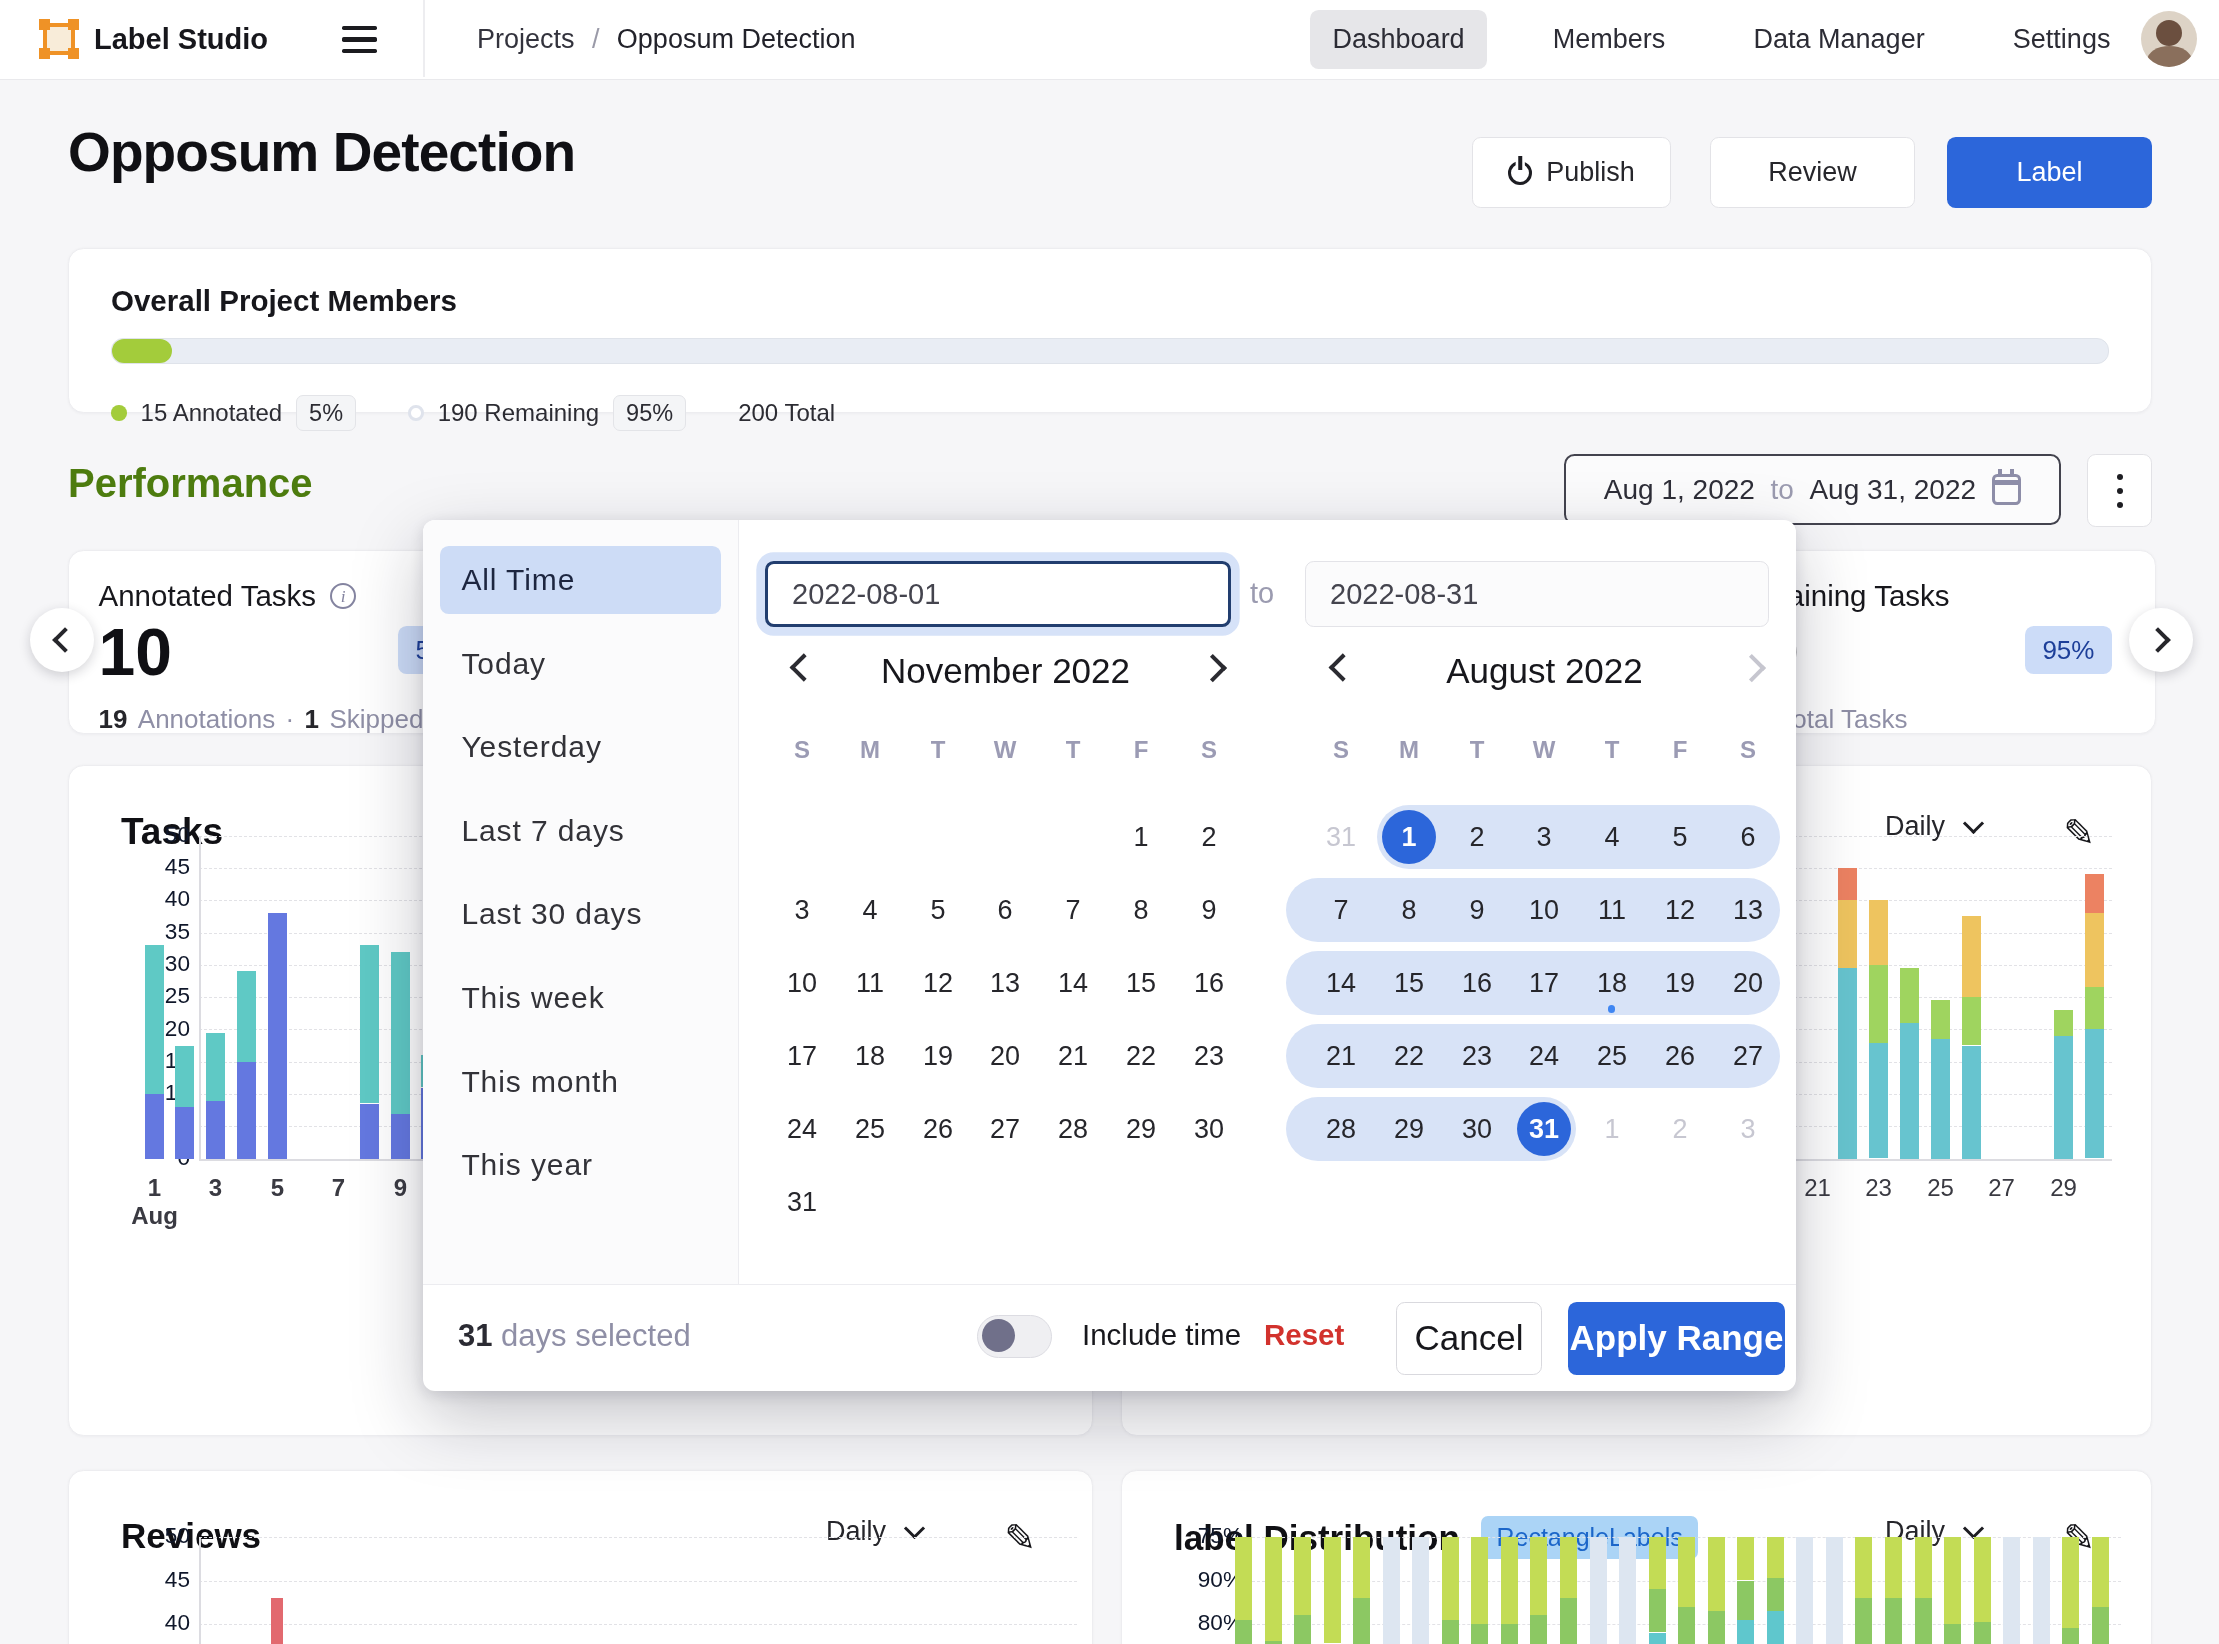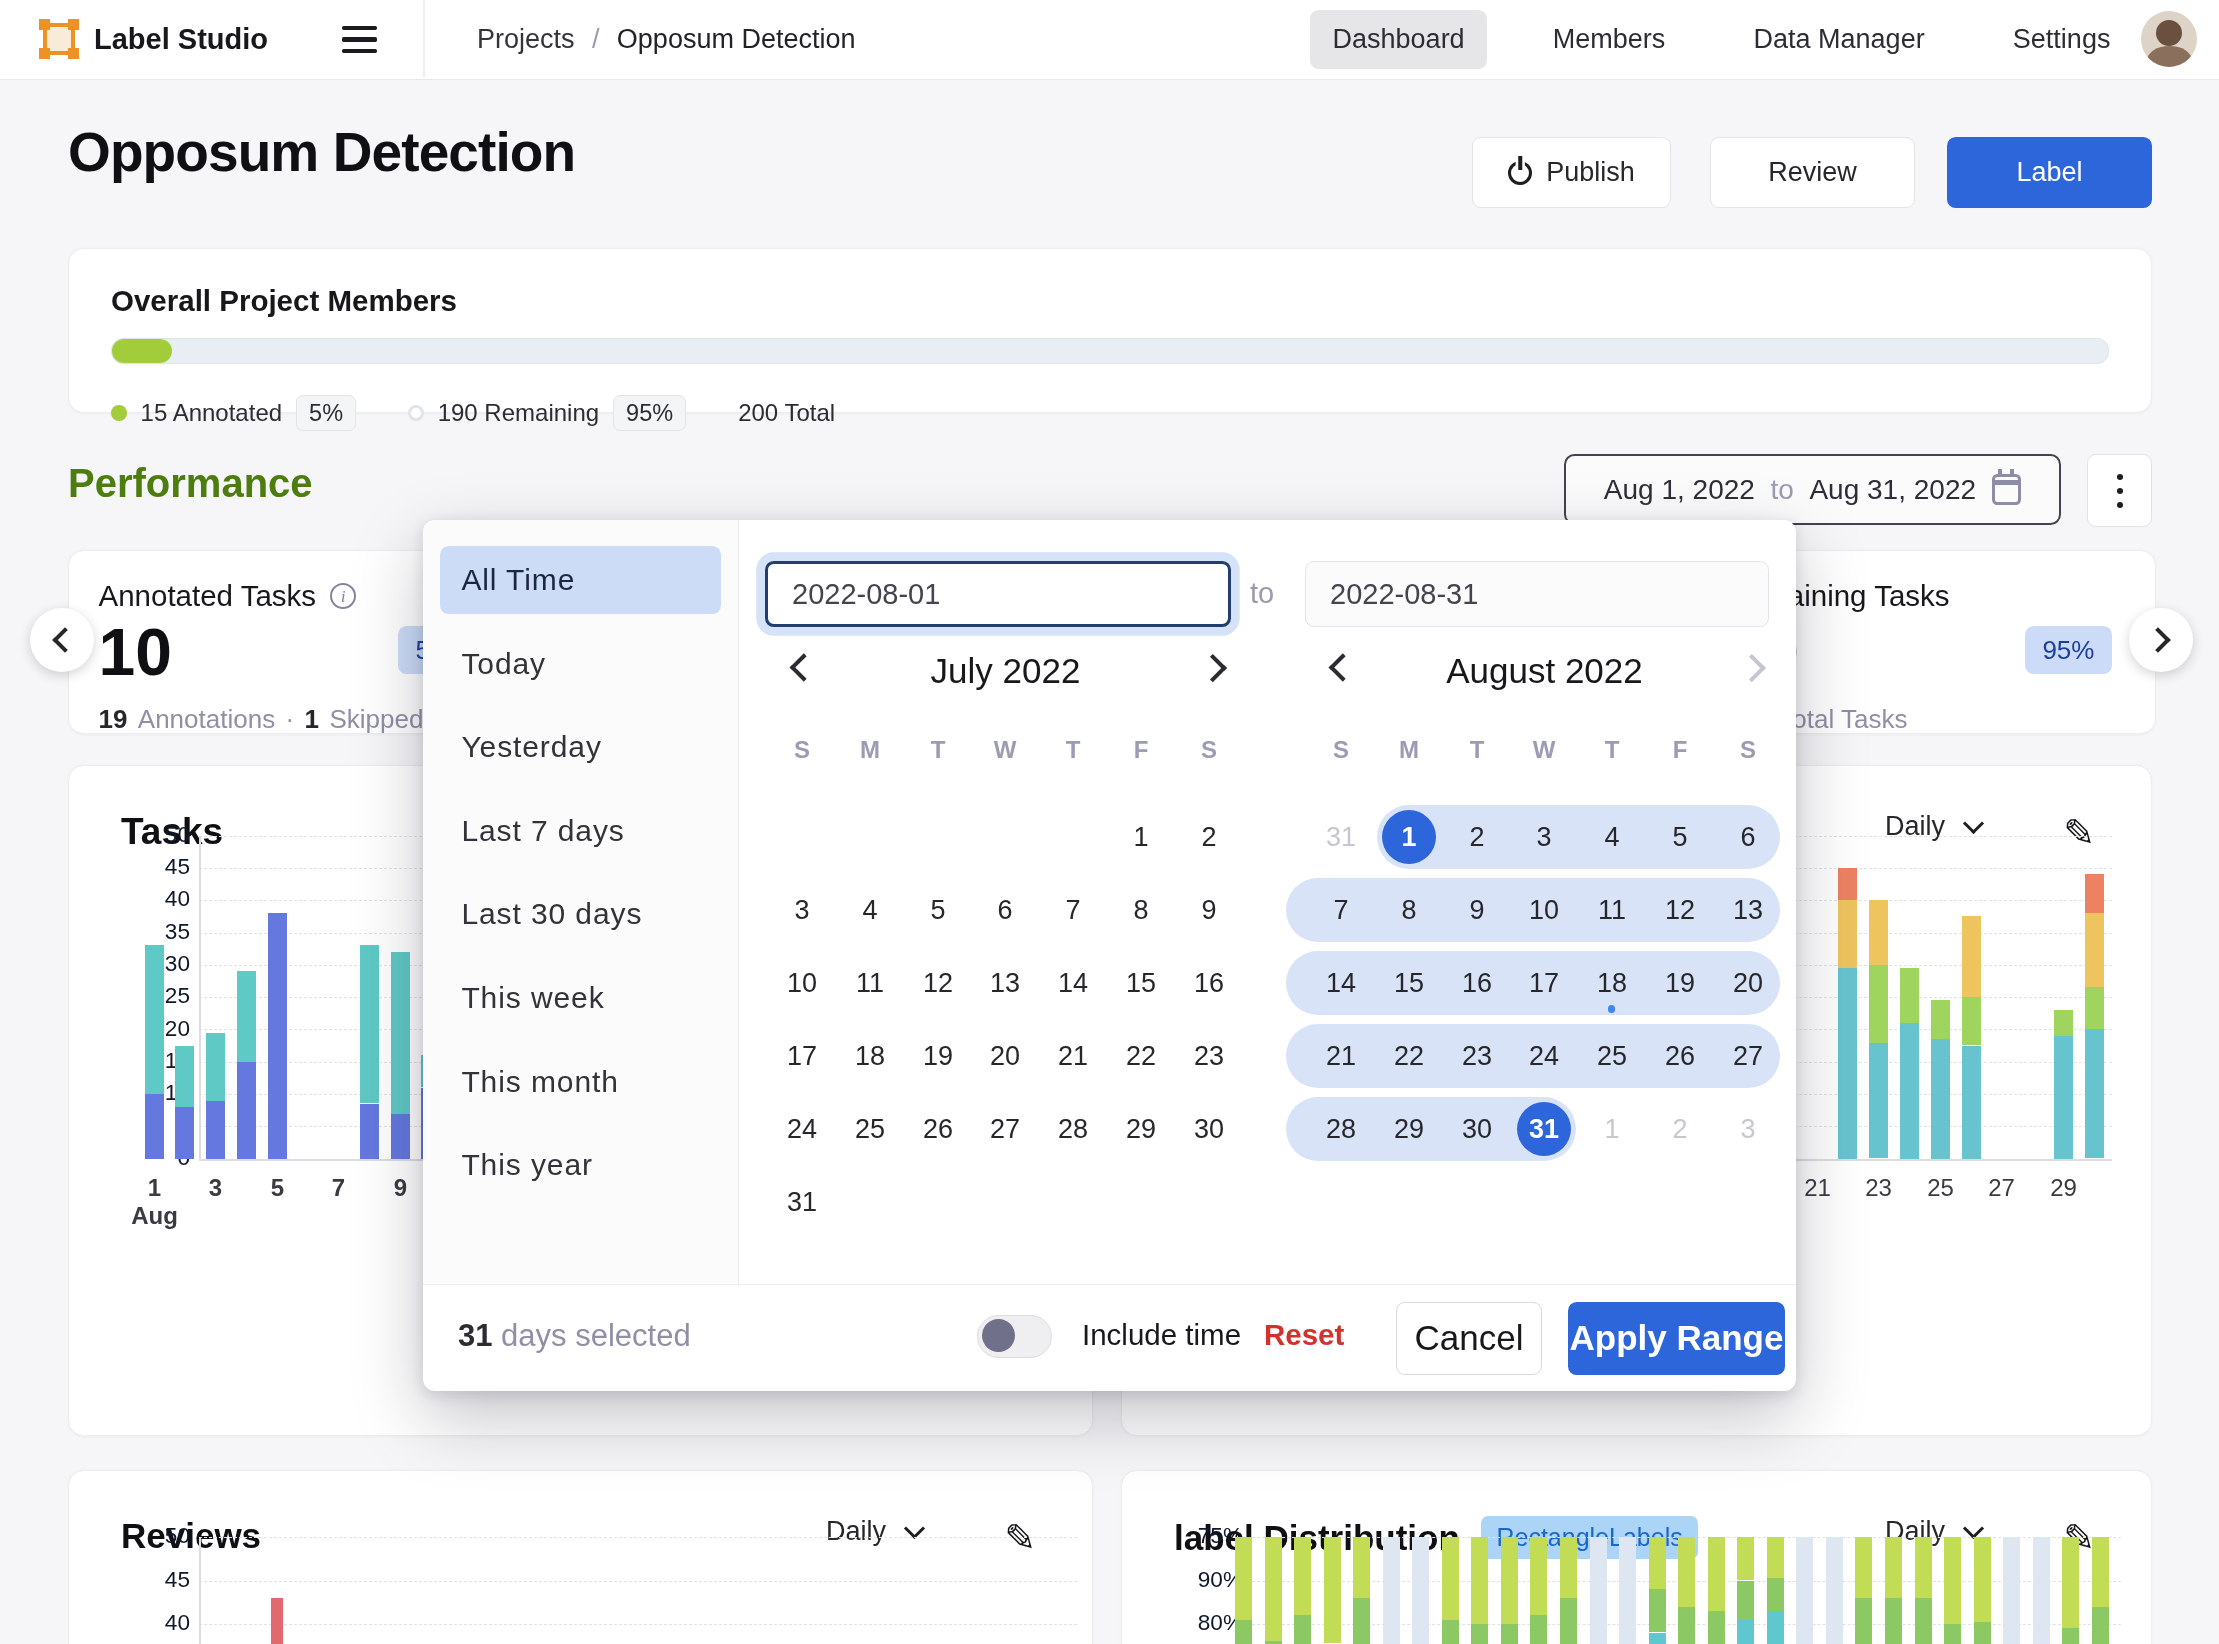--- a/index.html
+++ b/index.html
@@ -459,21 +459,21 @@
 
     <div class="dp-input focused" style="left:342px;top:41px;width:466px;height:66px;">
       <span>2022-08-01</span>
     </div>
     <div class="dp-to" style="left:827px;top:57px;">to</div>
     <div class="dp-input plain" style="left:882px;top:41px;width:464px;height:66px;">
       <span>2022-08-31</span>
     </div>
 
     <div class="month" id="month-0" style="left:345px;">
-        <div class="month-title">July 2022</div>
+        <div class="month-title">November 2022</div>
         <div class="mchev prev" style="left: 26px;"></div>
         <div class="mchev next" style="left: 435px;"></div>
         <div class="wd" style="left: 0px;">S</div>
         <div class="wd" style="left: 68px;">M</div>
         <div class="wd" style="left: 136px;">T</div>
         <div class="wd" style="left: 203px;">W</div>
         <div class="wd" style="left: 271px;">T</div>
         <div class="wd" style="left: 339px;">F</div>
         <div class="wd" style="left: 407px;">S</div>
         <div class="dcell" style="left: 339px; top: 163px;">

